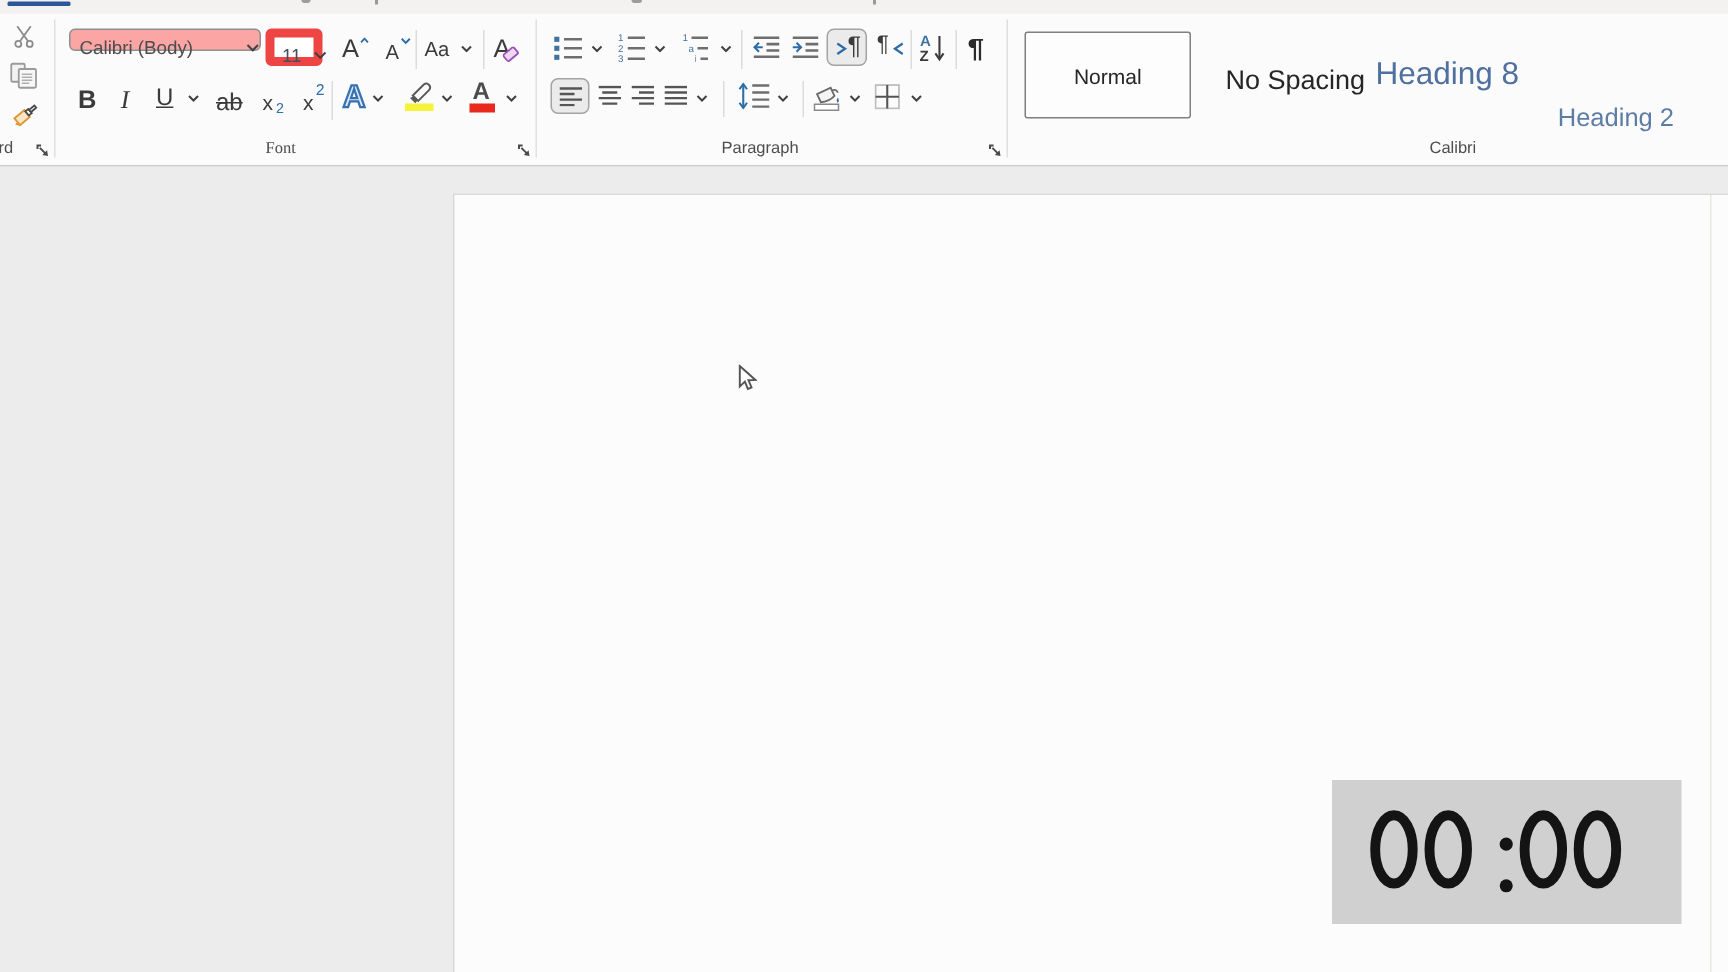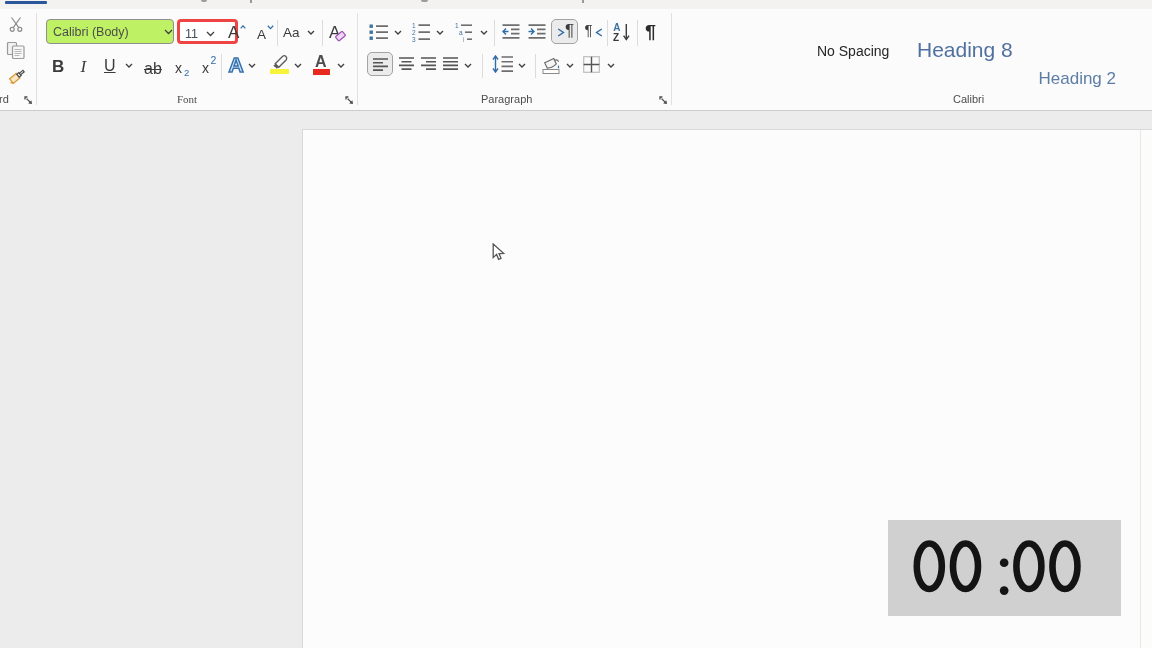--- a/index.html
+++ b/index.html
@@ -48,27 +48,27 @@
     </g>
     <path d="M3.5 17.5 l3.5 0.8" stroke="#dc9938" stroke-width="1.3"></path>
   </svg>
   <div class="lbl" style="left:-1px;top:84px;">rd</div>
   <svg class="abs" style="left:24px;top:87px;" width="9" height="9" viewBox="0 0 9 9">
     <path d="M1 3.4 V1 H3.4" stroke="#4a4a4a" stroke-width="1.3" fill="none"></path>
     <path d="M2.6 2.6 L6.6 6.6" stroke="#4a4a4a" stroke-width="1.3"></path>
     <path d="M8 8 L7.4 4.2 L4.2 7.4 Z" fill="#4a4a4a"></path>
   </svg>
 
-  <div class="abs" style="left:46px;top:10px;width:128px;height:25px;background:#bef264;border:1px solid #8f8f8f;border-radius:4px;">
+  <div class="abs" style="left:46px;top:10px;width:128px;height:15px;background:#fca5a5;border:1px solid #8f8f8f;border-radius:4px;">
     <span style="position:absolute;left:6px;top:5px;font-size:12.5px;color:#4c4c4c;">Calibri (Body)</span>
     <svg class="chev" style="left:117px;top:9px;" width="9" height="6" viewBox="0 0 9 6">
         <path d="M1 1 L4.5 4.5 L8 1" stroke="#404040" stroke-width="1.3" fill="none"></path>
       </svg>
   </div>
-  <div class="abs" style="left:177px;top:10px;width:61px;height:25px;background:#fff;border:3px solid #ef4444;border-radius:4px;">
+  <div class="abs" style="left:177px;top:10px;width:38px;height:25px;background:#fff;border:6px solid #ef4444;border-radius:4px;">
     <span style="position:absolute;left:5px;top:5px;font-size:12.5px;color:#41505c;">11</span>
     <svg class="chev" style="left:26px;top:9px;" width="9" height="6" viewBox="0 0 9 6">
         <path d="M1 1 L4.5 4.5 L8 1" stroke="#404040" stroke-width="1.3" fill="none"></path>
       </svg>
   </div>
 
   <div class="abs" style="left:228px;top:14px;font-size:17px;color:#3b3b3b;">A</div>
   <svg class="abs" style="left:239.5px;top:15.5px;" width="6" height="4" viewBox="0 0 6 4">
       <path d="M0.7 3.3 L3 0.8 L5.3 3.3" stroke="#2f6da8" stroke-width="1.2" fill="none"></path>
     </svg>
@@ -241,21 +241,24 @@
       <path d="M1 1 L4 4 L7 1" stroke="#404040" stroke-width="1.35" fill="none"></path>
     </svg>
 
   <div class="lbl" style="left:481px;top:83.5px;">Paragraph</div>
   <svg class="abs" style="left:659px;top:87px;" width="9" height="9" viewBox="0 0 9 9">
     <path d="M1 3.4 V1 H3.4" stroke="#4a4a4a" stroke-width="1.3" fill="none"></path>
     <path d="M2.6 2.6 L6.6 6.6" stroke="#4a4a4a" stroke-width="1.3"></path>
     <path d="M8 8 L7.4 4.2 L4.2 7.4 Z" fill="#4a4a4a"></path>
   </svg>
 
-  <span class="abs" style="left:817px;top:33.5px;font-size:14px;color:#262626;">No Spacing</span>
+  <div class="abs" style="left:683px;top:11.5px;width:111px;height:58.5px;background:#fdfdfd;border:1.3px solid #7f7f7f;border-radius:2px;">
+    <span style="position:absolute;left:0;right:0;top:21.5px;text-align:center;font-size:14px;color:#262626;">Normal</span>
+  </div>
+  <span class="abs" style="left:817px;top:33.5px;font-size:18px;color:#262626;">No Spacing</span>
   <span class="abs" style="left:917px;top:29px;font-size:21px;color:#50709f;">Heading 8</span>
   <span class="abs" style="left:1038.5px;top:31.5px;font-size:17px;color:#5d7da5;margin-top:28px;">Heading 2</span>
   <div class="lbl" style="left:953px;top:83.5px;">Calibri</div>
 
 </div>
 
 <div class="abs" style="left:302px;top:129px;width:850px;height:519px;background:#fcfcfc;border-left:1px solid #d8d8d8;border-top:1px solid #d8d8d8;"></div>
 <div class="abs" style="left:1140px;top:130px;width:1px;height:518px;background:#e7e9de;"></div>
 
 <div class="abs" style="left:888px;top:520px;width:233px;height:96px;background:#d0d0d0;"></div>

